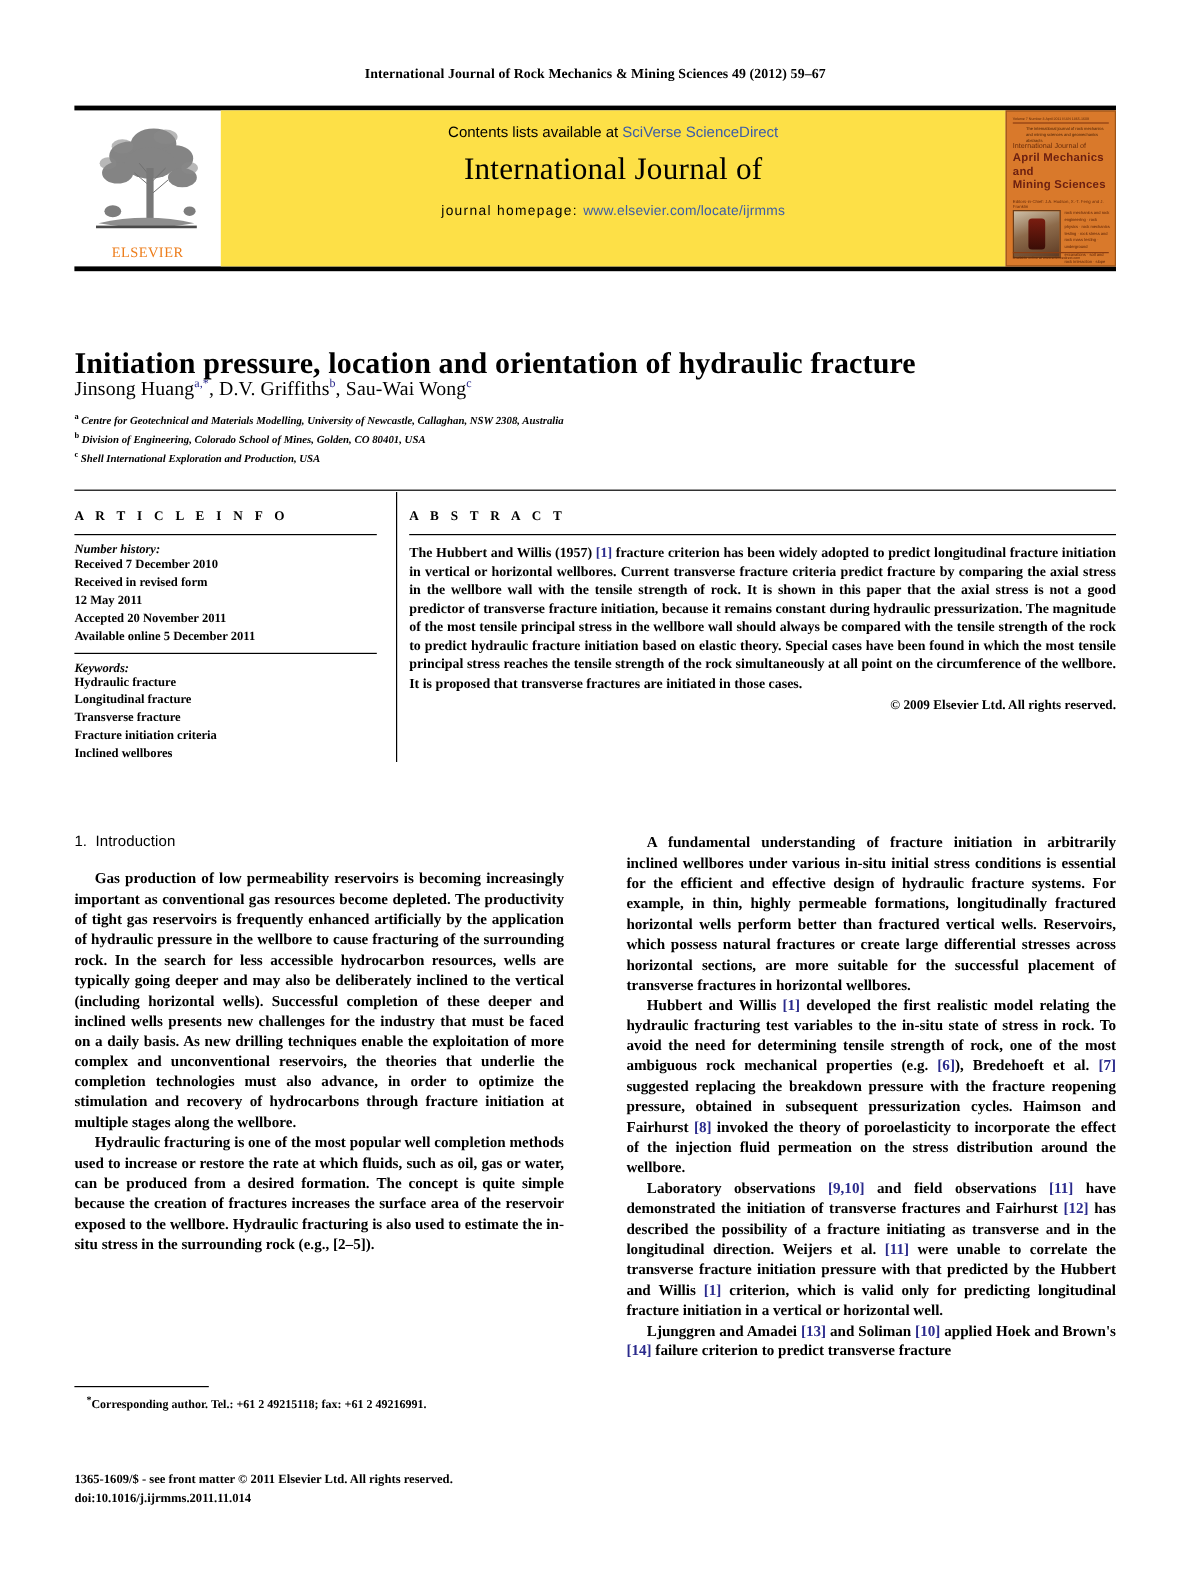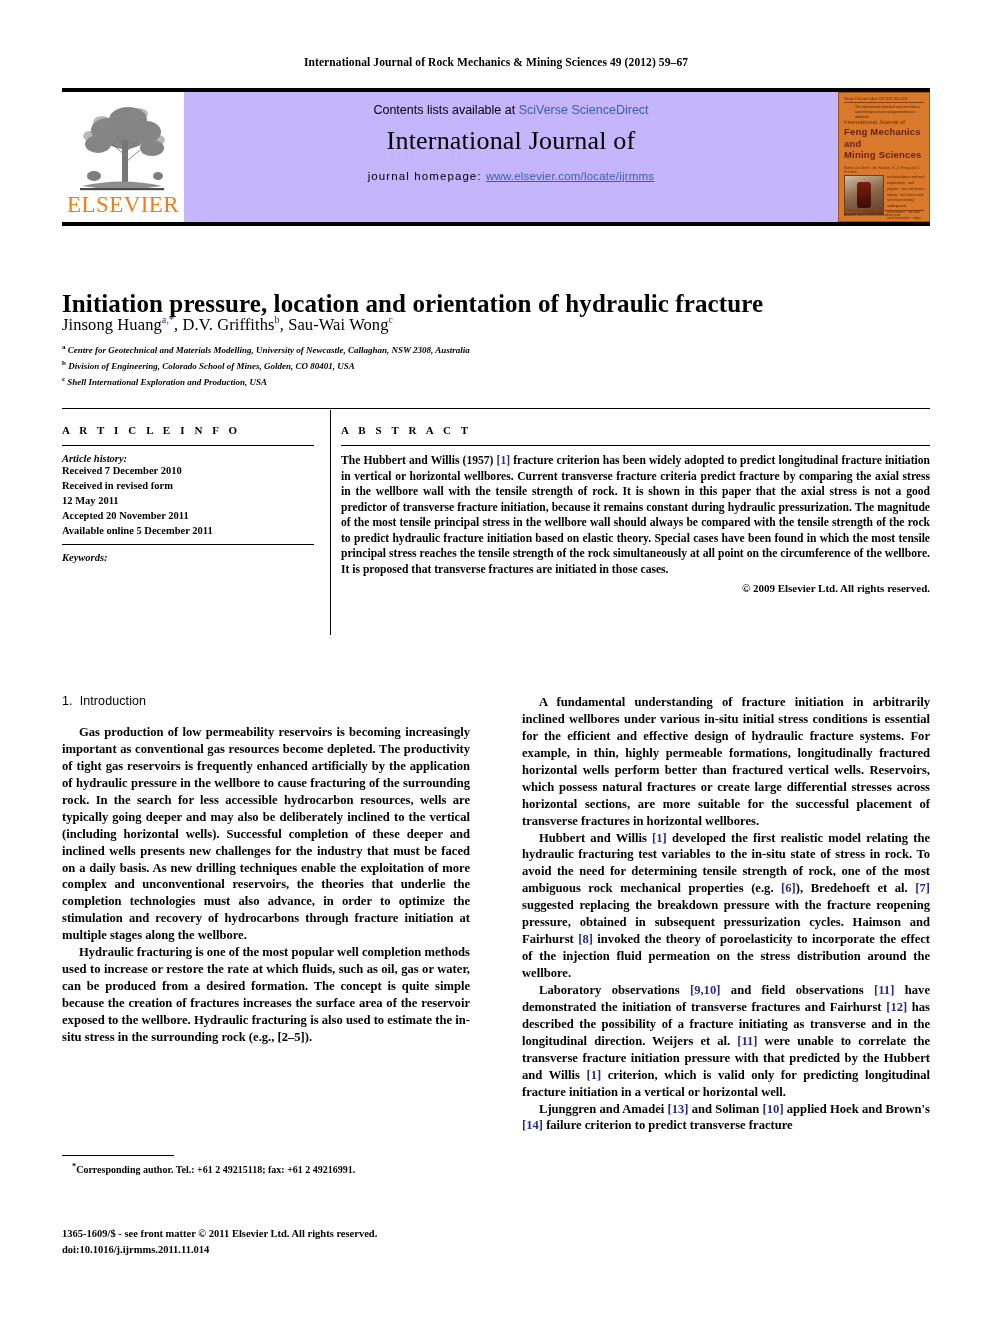--- a/index.html
+++ b/index.html
@@ -57,31 +57,31 @@
   }
   .tree-svg { position:absolute; left:6px; top:4px; }
   .elsevier-word {
     position: absolute;
     left: 2px;
     bottom: 6px;
     width: 118px;
     text-align: center;
     color: #ED7D1B;
     font-family: "Liberation Serif", serif;
-    font-size: 23px;
+    font-size: 12px;
     letter-spacing: 0.4px;
     line-height: 1;
     margin-top: 32px;
   }
   .masthead-center {
     position: absolute;
     left: 122px; top: 0;
     width: 654px;
     height: 130px;
-    background: #c4b5fd;
+    background: #fde047;
     text-align: center;
   }
   .contents-line {
     font-family: "Liberation Sans", sans-serif;
     font-size: 12.5px;
     padding-top: 11px;
     color: #000;
   }
   .sd-link { color: #3B5CA8; }
   .journal-title {
@@ -90,21 +90,21 @@
     line-height: 1.18;
     margin-top: 9px;
     letter-spacing: 0.2px;
   }
   .homepage-line {
     font-family: "Liberation Sans", sans-serif;
     font-size: 11.5px;
     margin-top: 13px;
     letter-spacing: 1.1px;
   }
-  .hp-url { color: #3B5CA8; letter-spacing: 0.2px; text-decoration: underline; }
+  .hp-url { color: #3B5CA8; letter-spacing: 0.2px; }
 
   .cover-thumb {
     position: absolute;
     right: 0; top: 0;
     width: 92px;
     height: 130px;
     background: #D9792B;
     border: 1px solid #9c5418;
     box-sizing: border-box;
     overflow: hidden;
@@ -316,21 +316,21 @@
           <span>journal homepage:</span>
           <span class="hp-url">www.elsevier.com/locate/ijrmms</span>
         </div>
       </div>
 
       <div class="cover-thumb">
         <div class="cv-topbar">Volume 7   Number 3   April 2011   ISSN 1365-1609</div>
         <div class="cv-sub">The international journal of rock mechanics and mining sciences and geomechanics abstracts</div>
         <div class="cv-ij">International Journal of</div>
         <div class="cv-name">
-          <div>Feng Mechanics</div>
+          <div>April Mechanics</div>
           <div>and</div>
           <div>Mining  Sciences</div>
         </div>
         <div class="cv-editors">Editors-in-Chief: J.A. Hudson, X.-T. Feng and J. Franklin</div>
         <div class="cv-photo"></div>
         <div class="cv-list">rock mechanics and rock engineering · rock physics · rock mechanics testing · rock stress and rock mass testing · underground excavations · soil and rock interaction · slope engineering · geothermal systems · petroleum engineering · mining and quarrying · underground storage</div>
         <div class="cv-foot">Available online at www.sciencedirect.com</div>
       </div>
 
     </div>
@@ -349,30 +349,37 @@
     <div><sup>b</sup> <span>Division of Engineering, Colorado School of Mines, Golden, CO 80401, USA</span></div>
     <div><sup>c</sup> <span>Shell International Exploration and Production, USA</span></div>
   </div>
 
   <div class="rule-top"></div>
   <div class="colsep"></div>
 
   <div class="info-col">
     <div class="sec-label">A R T I C L E   I N F O</div>
     <div class="hr-thin"></div>
-    <div class="meta-head">Article history:</div>
+    <div class="meta-head">Number history:</div>
     <div class="meta-list">
       <div>Received 7 December 2010</div>
       <div>Received in revised form</div>
       <div>12 May 2011</div>
       <div>Accepted 20 November 2011</div>
       <div>Available online 5 December 2011</div>
     </div>
     <div class="hr-thin2"></div>
     <div class="meta-head">Keywords:</div>
+    <div class="meta-list">
+      <div>Hydraulic fracture</div>
+      <div>Longitudinal fracture</div>
+      <div>Transverse fracture</div>
+      <div>Fracture initiation criteria</div>
+      <div>Inclined wellbores</div>
+    </div>
   </div>
 
   <div class="abs-col">
     <div class="sec-label">A B S T R A C T</div>
     <div class="hr-thin"></div>
     <div class="abstract-body"><span>The Hubbert and Willis (1957) </span><span class="ref">[1]</span><span> fracture criterion has been widely adopted to predict longitudinal fracture initiation in vertical or horizontal wellbores. Current transverse fracture criteria predict fracture by comparing the axial stress in the wellbore wall with the tensile strength of rock. It is shown in this paper that the axial stress is not a good predictor of transverse fracture initiation, because it remains constant during hydraulic pressurization. The magnitude of the most tensile principal stress in the wellbore wall should always be compared with the tensile strength of the rock to predict hydraulic fracture initiation based on elastic theory. Special cases have been found in which the most tensile principal stress reaches the tensile strength of the rock simultaneously at all point on the circumference of the wellbore. It is proposed that transverse fractures are initiated in those cases.</span></div>
     <div class="copyright">© 2009 Elsevier Ltd. All rights reserved.</div>
   </div>
 
   <div class="body-left">

